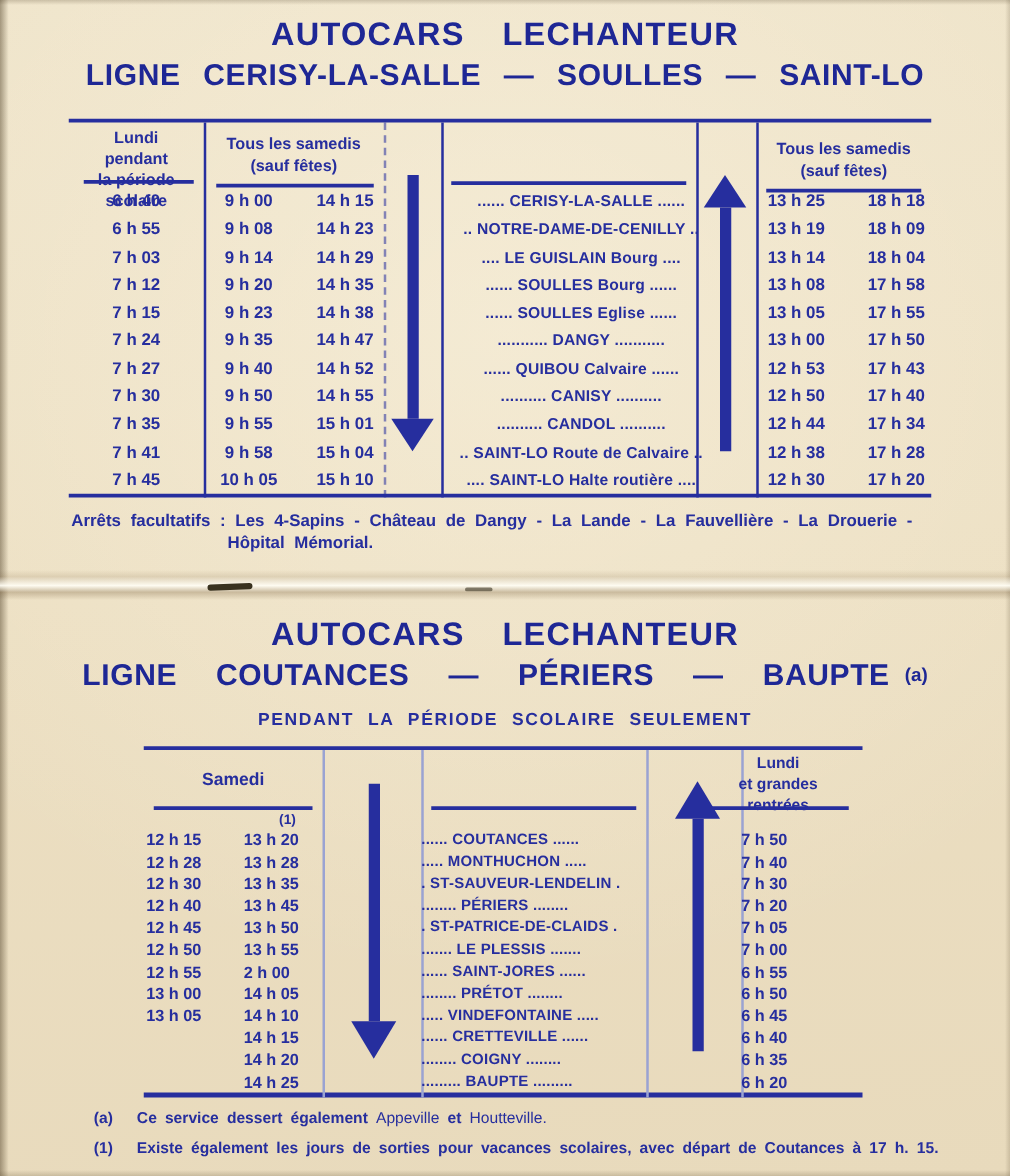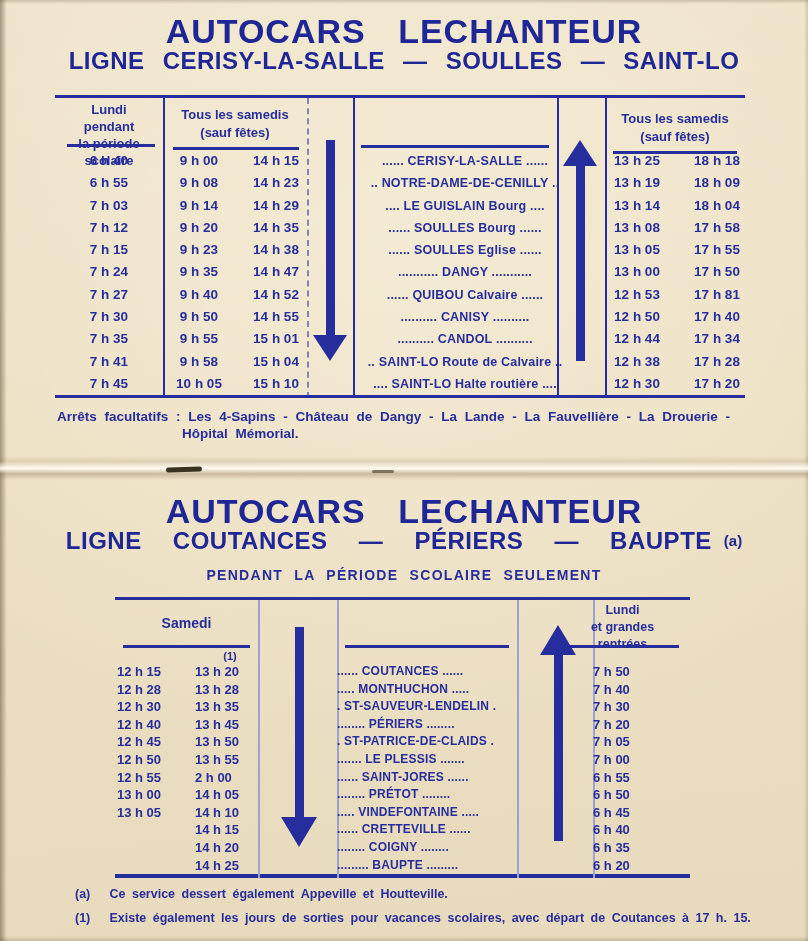--- a/index.html
+++ b/index.html
@@ -24,21 +24,21 @@
   .edge-t{left:0;top:0;right:0;height:4px;background:linear-gradient(to bottom,rgba(70,55,30,.22),rgba(70,55,30,0));}
   .edge-b{left:0;bottom:0;right:0;height:5px;background:linear-gradient(to top,rgba(70,55,30,.20),rgba(70,55,30,0));}
   .edge-r{top:0;bottom:0;right:0;width:4px;background:linear-gradient(to left,rgba(70,55,30,.18),rgba(70,55,30,0));}
   .fold{left:0;right:0;top:456px;height:24px;
     background:linear-gradient(to bottom,rgba(115,90,55,0) 0%,rgba(115,90,55,.14) 22%,rgba(255,253,244,.92) 52%,rgba(115,90,55,.30) 74%,rgba(115,90,55,0) 100%);}
   .smudge1{left:166px;top:467px;width:36px;height:5px;background:#39321f;border-radius:3px;transform:rotate(-2deg);}
   .smudge2{left:372px;top:470px;width:22px;height:3px;background:rgba(57,50,31,.6);border-radius:2px;}
 
   
   .title-main{left:0;right:0;text-align:center;color:var(--ink-title);font-weight:700;
-    font-size:34px;letter-spacing:1px;word-spacing:22px;white-space:nowrap;}
+    font-size:26px;letter-spacing:1px;word-spacing:22px;white-space:nowrap;}
   .title-line{left:0;right:0;text-align:center;color:var(--ink-title);font-weight:700;
     font-size:24px;letter-spacing:.5px;white-space:nowrap;}
   .s1-title{top:12px;}
   .s1-line{top:47px;word-spacing:11px;}
   .s2-title{top:492px;}
   .s2-line{top:527px;word-spacing:24px;}
   .suffix-a{font-size:15px;font-weight:700;margin-left:12px;vertical-align:3px;letter-spacing:0;word-spacing:2px;}
   .s2-sub{top:567px;left:0;right:0;text-align:center;font-weight:700;font-size:14px;
     letter-spacing:1.3px;word-spacing:6px;color:var(--ink);}
 
@@ -81,21 +81,21 @@
   .head-down{width:0;height:0;border-left:17px solid transparent;border-right:17px solid transparent;border-top:26px solid var(--ink);}
   .head-up{width:0;height:0;border-left:17px solid transparent;border-right:17px solid transparent;border-bottom:26px solid var(--ink);}
 
   
   .note1{left:57px;top:408px;width:705px;font-size:13.5px;line-height:17px;
     word-spacing:4px;color:var(--ink);font-weight:600;}
   .note1 .lbl{font-weight:700;}
   .note1 .l2{display:block;margin-left:125px;}
   .foot{left:75px;width:700px;font-size:12.5px;color:var(--ink);font-weight:600;word-spacing:3px;}
   .foot .lbl{font-weight:700;display:inline-block;width:28px;}
-  .foot .b{font-weight:700;}
+  .foot .b{font-weight:400;}
   .fa{top:887px;}
   .f1{top:911px;}
 </style>
 </head>
 <body>
 
 <div class="page">
 
   <div class="abs edge-l"></div>
   <div class="abs edge-t"></div>
@@ -191,21 +191,21 @@
         <span class="cell c-st">........... DANGY ...........</span>
         <span class="cell c-r1">13 h 00</span>
         <span class="cell c-r2">17 h 50</span>
       </div>
         <div class="t1-row">
         <span class="cell c-m">7 h 27</span>
         <span class="cell c-s1">9 h 40</span>
         <span class="cell c-s2">14 h 52</span>
         <span class="cell c-st">...... QUIBOU Calvaire ......</span>
         <span class="cell c-r1">12 h 53</span>
-        <span class="cell c-r2">17 h 81</span>
+        <span class="cell c-r2">17 h 43</span>
       </div>
         <div class="t1-row">
         <span class="cell c-m">7 h 30</span>
         <span class="cell c-s1">9 h 50</span>
         <span class="cell c-s2">14 h 55</span>
         <span class="cell c-st">.......... CANISY ..........</span>
         <span class="cell c-r1">12 h 50</span>
         <span class="cell c-r2">17 h 40</span>
       </div>
         <div class="t1-row">

